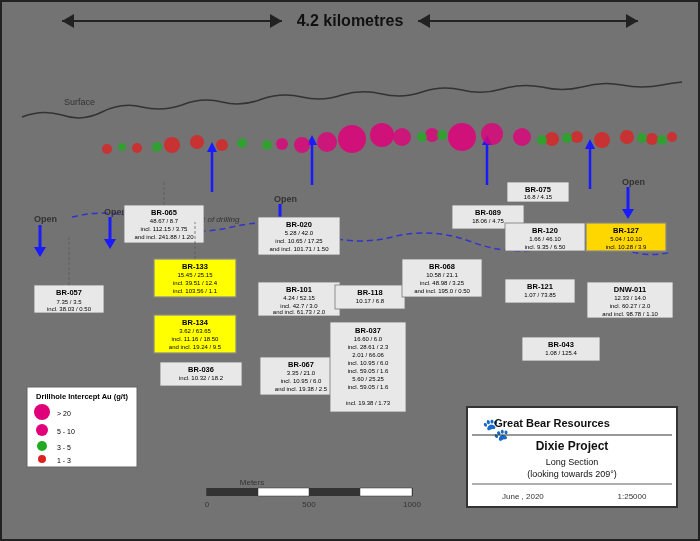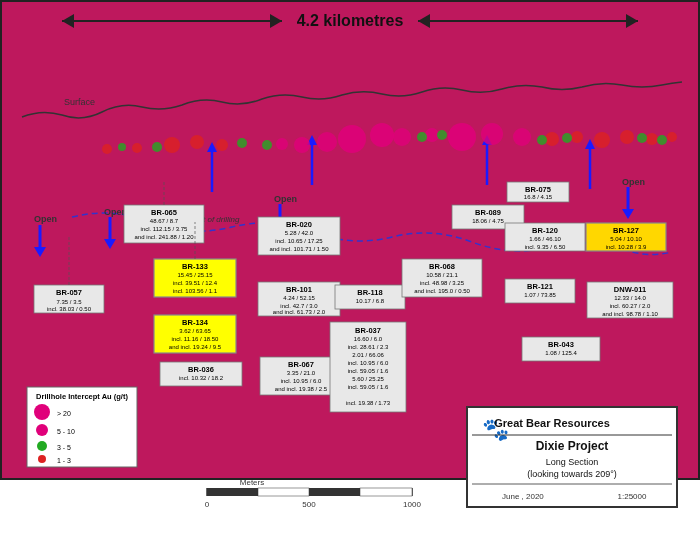--- a/index.html
+++ b/index.html
@@ -5,22 +5,22 @@
     * { margin: 0; padding: 0; box-sizing: border-box; }
     body {
       width: 700px;
       height: 541px;
       background: #fff;
       font-family: Arial, sans-serif;
       overflow: hidden;
     }
     .main-container {
       width: 700px;
-      height: 480px;
-      background: #be185d;
+      height: 541px;
+      background: #737373;
       border: 2px solid #222;
       position: relative;
     }
     
     .distance-bar {
       position: absolute;
       top: 10px;
       left: 60px;
       right: 60px;
       display: flex;

